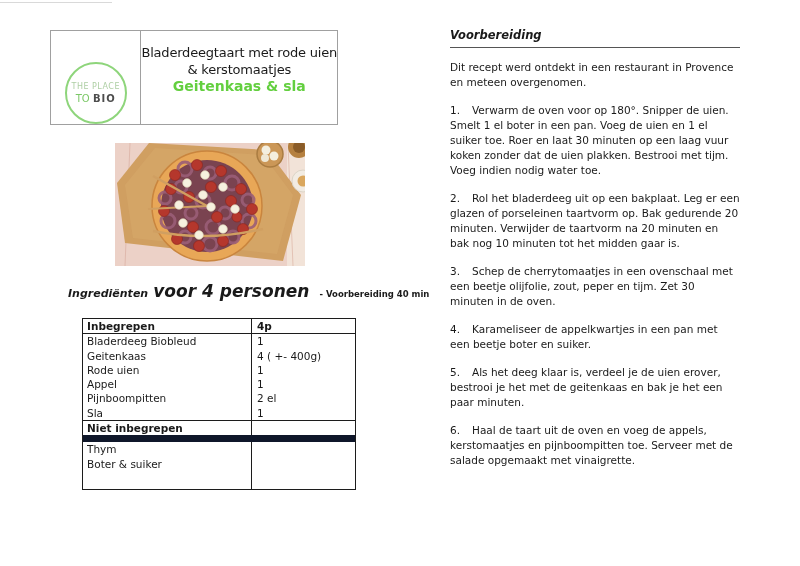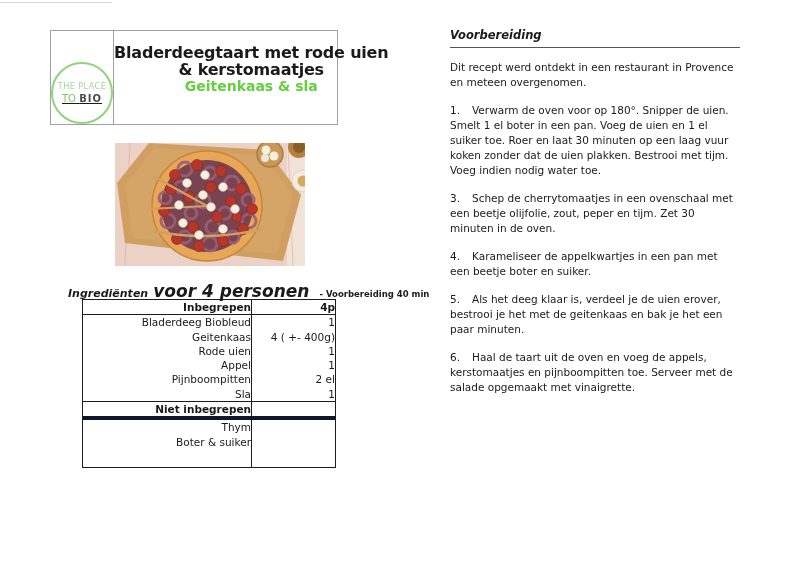--- a/index.html
+++ b/index.html
@@ -17,51 +17,51 @@
   }
   .logo-cell {
     width:93px; border-right:1px solid #a0a0a0;
     display:flex; justify-content:center; align-items:flex-end; padding-top:7px;
   }
   .logo-circle {
     width:62px; height:62px; border-radius:50%; border:2px solid #8ed57b;
     display:flex; flex-direction:column; align-items:center; justify-content:center;
   }
   .logo-top { font-size:8px; color:#aecfa4; letter-spacing:0.5px; white-space:nowrap; }
-  .logo-bottom { font-size:10px; margin-top:2px; white-space:nowrap;text-decoration:underline; }
+  .logo-bottom { font-size:10px; margin-top:2px; white-space:nowrap; }
   .logo-to { color:#7cc868; }
   .logo-bio { color:#4d4d4d; font-weight:bold; letter-spacing:1px; }
   .title-cell {
     flex:1; display:flex; flex-direction:column; align-items:center;
     padding-top:13px; text-align:center;
   }
-  .title-line { font-weight:bold; font-size:16px; letter-spacing:-0.2px; line-height:17px; white-space:nowrap; }
+  .title-line { font-weight:normal; font-size:13px; letter-spacing:-0.2px; line-height:17px; white-space:nowrap; }
   .subtitle { font-weight:bold; font-size:14px; color:#63cf3f; line-height:17px; white-space:nowrap; }
 
   
   .photo { position:absolute; left:115px; top:143px; width:190px; height:123px; }
   .photo svg { display:block; }
 
   
   .caption { position:absolute; left:68px; top:281px; width:290px; white-space:nowrap; }
   .cap-main { font-style:italic; font-weight:bold; font-size:11px; }
   .cap-serv { font-style:italic; font-weight:bold; font-size:17px; }
   .cap-prep { font-size:8.5px; font-weight:bold; margin-left:5px; }
 
   
   .tbl {
-    position:absolute; left:82px; top:299px; width:254px;
-    border:1px solid #1c1c1c; font-size:10.5px;text-align:right;
+    position:absolute; left:82px; top:318px; width:274px;
+    border:1px solid #1c1c1c; font-size:10.5px;
   }
   .sect { display:flex; }
   .ncol { width:169px; border-right:1px solid #1c1c1c; padding-left:4px; }
   .qcol { flex:1; padding-left:5px; }
   .sect-head { font-weight:bold; }
   .head1 { border-bottom:1px solid #1c1c1c; }
-  .head2 { border-top:1px solid #1c1c1c; border-bottom:4px solid #0f172a; }
+  .head2 { border-top:1px solid #1c1c1c; border-bottom:7px solid #0f172a; }
   .tline { height:14.3px; line-height:14.3px; white-space:nowrap; overflow:hidden; }
   .sect-excl { height:47px; }
 
   
   .right-col { position:absolute; left:450px; top:28px; width:290px; }
   .prep-heading {
     font-style:italic; font-weight:bold; font-size:11.5px;
     padding-bottom:5px; border-bottom:1px solid #555555;
   }
   .intro { margin-top:12px; font-size:10.5px; line-height:15px; }
@@ -221,20 +221,23 @@
   </div>
 
   <div class="right-col">
     <div class="prep-heading">Voorbereiding</div>
     <p class="intro">Dit recept werd ontdekt in een restaurant in Provence en meteen overgenomen.</p>
 
     <p class="step">
       <span class="step-num">1.</span><span>Verwarm de oven voor op 180°. Snipper de uien. Smelt 1 el boter in een pan. Voeg de uien en 1 el suiker toe. Roer en laat 30 minuten op een laag vuur koken zonder dat de uien plakken. Bestrooi met tijm. Voeg indien nodig water toe.</span>
     </p>
     <p class="step">
+      <span class="step-num">2.</span><span>Rol het bladerdeeg uit op een bakplaat. Leg er een glazen of porseleinen taartvorm op. Bak gedurende 20 minuten. Verwijder de taartvorm na 20 minuten en bak nog 10 minuten tot het midden gaar is.</span>
+    </p>
+    <p class="step">
       <span class="step-num">3.</span><span>Schep de cherrytomaatjes in een ovenschaal met een beetje olijfolie, zout, peper en tijm. Zet 30 minuten in de oven.</span>
     </p>
     <p class="step">
       <span class="step-num">4.</span><span>Karameliseer de appelkwartjes in een pan met een beetje boter en suiker.</span>
     </p>
     <p class="step">
       <span class="step-num">5.</span><span>Als het deeg klaar is, verdeel je de uien erover, bestrooi je het met de geitenkaas en bak je het een paar minuten.</span>
     </p>
     <p class="step">
       <span class="step-num">6.</span><span>Haal de taart uit de oven en voeg de appels, kerstomaatjes en pijnboompitten toe. Serveer met de salade opgemaakt met vinaigrette.</span>

